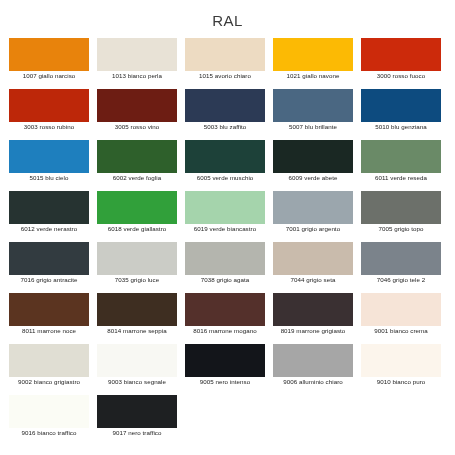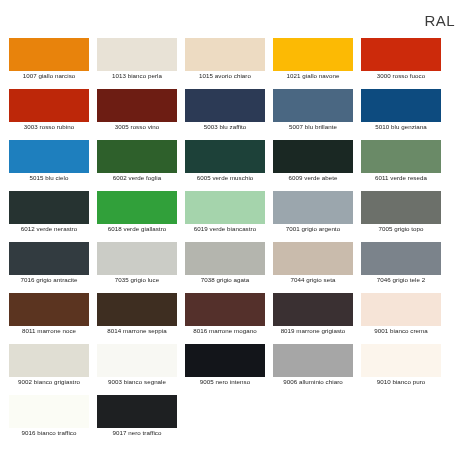--- a/index.html
+++ b/index.html
@@ -17,21 +17,21 @@
     position: relative;
     width: 455px;
     height: 455px;
     box-sizing: border-box;
   }
   .chart-title {
     position: absolute;
     top: 12px;
     left: 0;
     width: 455px;
-    text-align: right;
+    text-align: center;
     font-size: 15px;
     color: #3b3b3b;
     letter-spacing: 0.4px;
     font-family: "Liberation Sans", sans-serif;
   }
   .swatch-grid {
     position: absolute;
     top: 38px;
     left: 9px;
     width: 440px;

